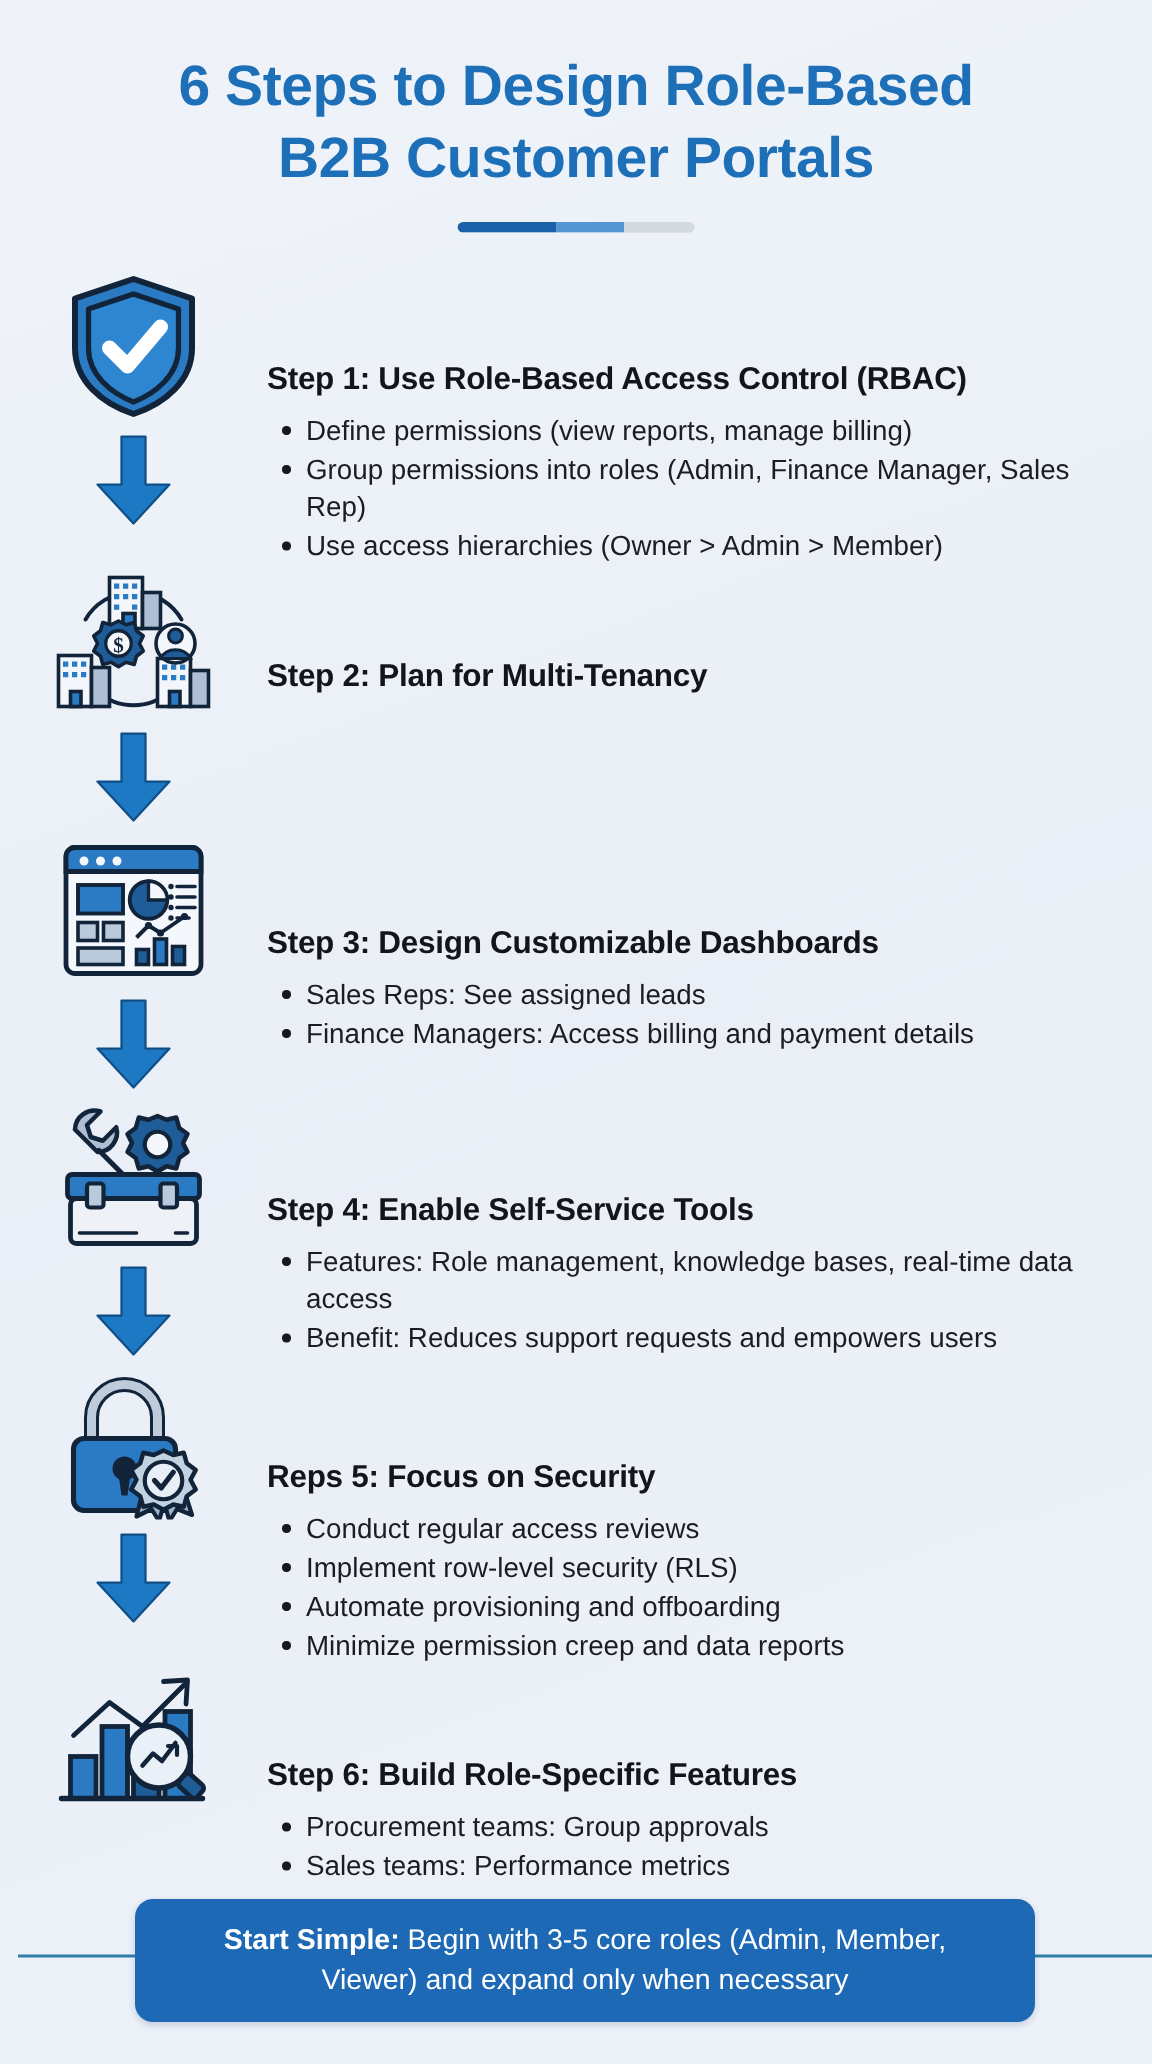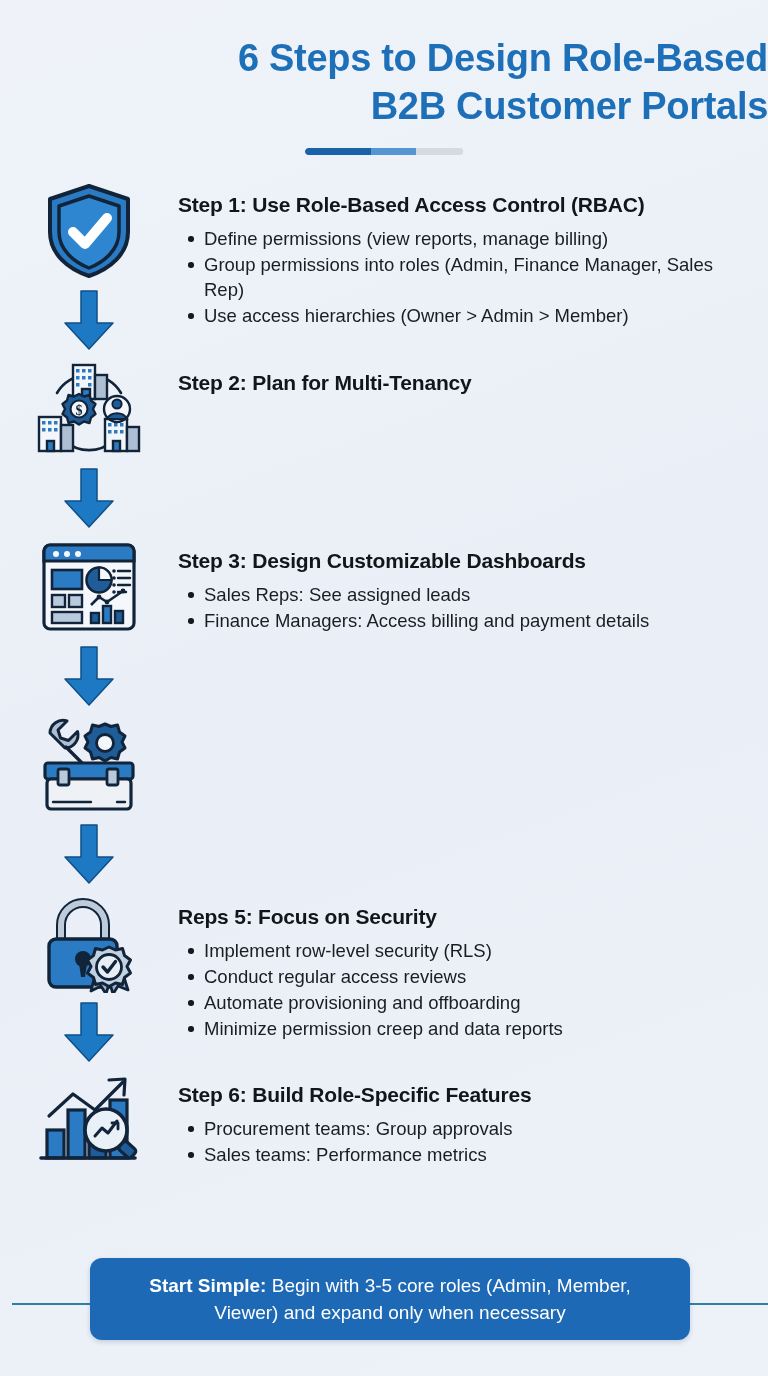--- a/index.html
+++ b/index.html
@@ -16,21 +16,21 @@
   .page {
     width: 768px;
     height: 1376px;
     position: relative;
     background: linear-gradient(160deg, #eff3f9 0%, #eaeff7 50%, #edf1f8 100%);
   }
 
   
   .header {
     padding-top: 34px;
-    text-align: right;
+    text-align: center;
   }
   .title {
     font-size: 38px;
     line-height: 48px;
     font-weight: bold;
     color: #1d6fb8;
     letter-spacing: -0.3px;
   }
   .title-line { display: block; }
   .divider {
@@ -82,20 +82,21 @@
     flex: 1;
     padding-top: 12px;
   }
   .step-title {
     font-size: 21px;
     font-weight: bold;
     color: #12151a;
     line-height: 28px;
     margin-bottom: 7px;
     letter-spacing: -0.2px;
+    margin-top: 48px;
   }
   ul.bullets {
     list-style: none;
     padding-left: 26px;
   }
   ul.bullets li {
     position: relative;
     font-size: 18.5px;
     line-height: 25px;
     color: #1a1d22;
@@ -114,21 +115,21 @@
   ul.bullets li b { font-weight: normal; }
 
   
   .footer-wrap {
     position: absolute;
     left: 12px;
     right: 0;
     bottom: 28px;
     height: 90px;
     display: flex;
-    align-items: flex-start;
+    align-items: flex-end;
     justify-content: center;
   }
   .footer-rule {
     position: absolute;
     left: 0;
     right: 0;
     top: 50%;
     height: 2px;
     background: #2e7fa8;
   }
@@ -332,20 +333,27 @@
       <line x1="14" y1="85" x2="52" y2="85" stroke="#12243a" stroke-width="2.4" stroke-linecap="round"></line>
       <line x1="78" y1="85" x2="86" y2="85" stroke="#12243a" stroke-width="2.4" stroke-linecap="round"></line>
     </svg>
           </div>
           <div class="arrow-box">
     <svg width="52" height="62" viewBox="0 0 52 62">
       <path d="M18 2 H34 V34 H50 L26 60 L2 34 H18 Z" fill="#1e79c4" stroke="#0f4f87" stroke-width="1.5" stroke-linejoin="round"></path>
     </svg>
           </div>
         </div>
+        <div class="text-col">
+          <div class="step-title">Step 4: Enable Self-Service Tools</div>
+          <ul class="bullets">
+            <li><b>Features:</b><span> Role management, knowledge bases, real-time data access</span></li>
+            <li><b>Benefit:</b><span> Reduces support requests and empowers users</span></li>
+          </ul>
+        </div>
       </div>
       <div class="step">
         <div class="icon-col">
           <div class="icon-box">
     <svg width="100" height="100" viewBox="0 0 100 100">
       <path d="M22 48 V32 a22 22 0 0 1 44 0 V48" fill="none" stroke="#12243a" stroke-width="10" stroke-linecap="round"></path>
       <path d="M22 48 V32 a22 22 0 0 1 44 0 V48" fill="none" stroke="#bdcbda" stroke-width="6" stroke-linecap="round"></path>
       <rect x="10" y="46" width="68" height="48" rx="7" fill="#2b7bc4" stroke="#12243a" stroke-width="3.4"></rect>
       <circle cx="44" cy="66" r="8" fill="#12243a"></circle>
       <path d="M40 70 h8 l-2 14 h-4 Z" fill="#12243a"></path>
@@ -360,22 +368,22 @@
           </div>
           <div class="arrow-box">
     <svg width="52" height="62" viewBox="0 0 52 62">
       <path d="M18 2 H34 V34 H50 L26 60 L2 34 H18 Z" fill="#1e79c4" stroke="#0f4f87" stroke-width="1.5" stroke-linejoin="round"></path>
     </svg>
           </div>
         </div>
         <div class="text-col">
           <div class="step-title">Reps 5: Focus on Security</div>
           <ul class="bullets">
+            <li><span>Conduct regular access reviews</span></li>
             <li><span>Implement row-level security (RLS)</span></li>
-            <li><span>Conduct regular access reviews</span></li>
             <li><span>Automate provisioning and offboarding</span></li>
             <li><span>Minimize permission creep and data reports</span></li>
           </ul>
         </div>
       </div>
       <div class="step">
         <div class="icon-col">
           <div class="icon-box">
     <svg width="104" height="94" viewBox="0 0 104 94">
       <g stroke="#12243a" stroke-width="3.2">

